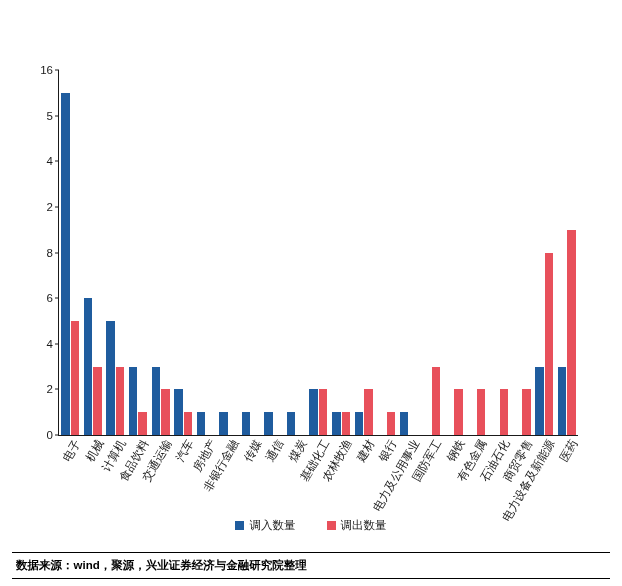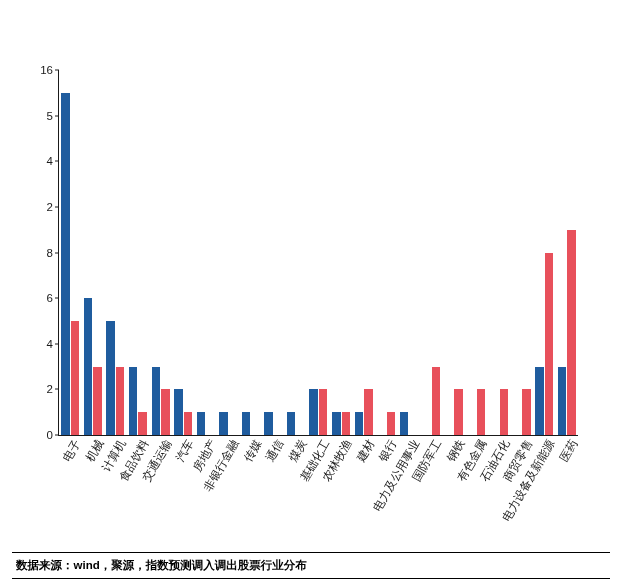--- a/index.html
+++ b/index.html
@@ -269,16 +269,24 @@
         <div class="xlabel" style="left: 331.196px;">银行</div>
         <div class="xlabel" style="left: 353.761px;">电力及公用事业</div>
         <div class="xlabel" style="left: 376.326px;">国防军工</div>
         <div class="xlabel" style="left: 398.891px;">钢铁</div>
         <div class="xlabel" style="left: 421.457px;">有色金属</div>
         <div class="xlabel" style="left: 444.022px;">石油石化</div>
         <div class="xlabel" style="left: 466.587px;">商贸零售</div>
         <div class="xlabel" style="left: 489.152px;">电力设备及新能源</div>
         <div class="xlabel" style="left: 511.717px;">医药</div>
       </div>
+    <div class="legend">
+      <span class="legend-item">
+        <span class="swatch in"></span><span>调入数量</span>
+      </span>
+      <span class="legend-item">
+        <span class="swatch out"></span><span>调出数量</span>
+      </span>
+    </div>
   </div>
 
-  <div class="source-bar">数据来源：wind，聚源，指数预测调入调出股票行业分布</div>
+  <div class="source-bar">数据来源：wind，聚源，兴业证券经济与金融研究院整理</div>
 </div>
 
 </body></html>

